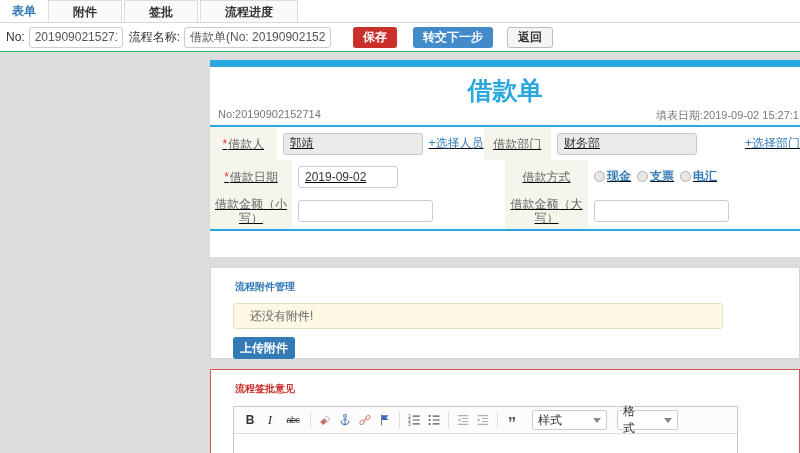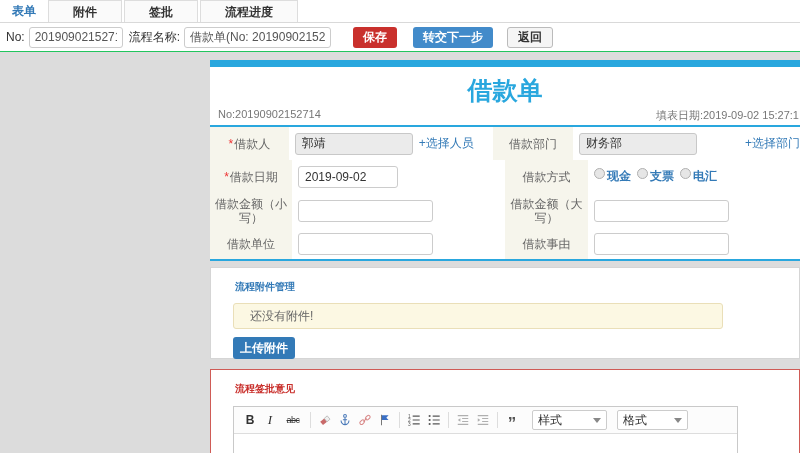--- a/index.html
+++ b/index.html
@@ -32,38 +32,38 @@
   .panel { position:absolute; left:210px; width:590px; background:#fff; }
 
   
   .form-panel { top:8px; height:197px; }
   .bluebar { height:7px; background:#29a7de; }
   .sheet-title { text-align:center; font-size:25px; font-weight:600; color:#29a7de; margin-top:7px; height:31px; }
   .sheet-meta { display:flex; justify-content:space-between; font-size:11px; color:#777;
                 padding:3px 1px 0 8px; height:20px; }
   .blue-line { height:2px; background:#29a7de; }
   .formgrid { width:590px; }
-  .frow { display:flex; }
+  .frow { display:flex;text-decoration:underline; }
   .lcell { background:#f6f5ec; color:#666; font-size:12px; display:flex; align-items:center;
            justify-content:center; text-align:center; padding:0 3px; line-height:14px; }
   .lcell.c1 { width:82px; }
   .lcell.c3 { width:83px; }
   .fcell { background:#fff; display:flex; align-items:center; padding-left:6px; }
   .fcell.c2 { width:213px; }
   .fcell.c4 { flex:1;gap:42px; }
   .req { color:#e33; margin-right:1px; }
   .finp { height:22px; border:1px solid #ccc; border-radius:3px; font-size:12px; color:#333;
           padding:0 6px; font-family:inherit; background:#fff; }
   .finp.ro { background:#ebebeb; border-color:#c8c8c8; }
-  .w130 { width:118px; } .w100 { width:100px; } .w135 { width:135px; }
+  .w130 { width:140px; } .w100 { width:100px; } .w135 { width:135px; }
   .flink { font-size:12px; color:#337ab7; text-decoration:none; margin-left:6px; white-space:nowrap; cursor:pointer; }
   .radios { display:flex; align-items:center; }
   .radio-dot { width:11px; height:11px; border-radius:50%; background:#e6e6e6; border:1px solid #b0b0b0;
                display:inline-block; margin-right:2px; }
-  .radio-item { display:flex; align-items:flex-start; margin-right:6px; cursor:pointer; }
+  .radio-item { display:flex; align-items:center; margin-right:6px; cursor:pointer; }
   .radio-item span.rlabel { font-size:12px; color:#337ab7; font-weight:bold; }
 
   
   .attach-panel { top:215px; height:92px; border:1px solid #d5d5d5; }
   .sec-heading { font-size:10px; font-weight:bold; margin:12px 0 0 24px; }
   .sec-heading.blue { color:#337ab7; }
   .sec-heading.red { color:#c9302c; }
   .alertbox { margin:9px 0 0 22px; width:490px; height:26px; background:#fcf8e3;
               border:1px solid #eadfb8; border-radius:3px; font-size:12px; color:#666;
               line-height:24px; padding-left:16px; }
@@ -78,21 +78,21 @@
   .tbtn { width:18px; height:18px; display:inline-flex; align-items:center; justify-content:center;
           cursor:pointer; margin:0 1px; }
   .tbdiv { width:1px; height:16px; background:#ddd; margin:0 4px; }
   .g-b { font-weight:bold; font-size:12px; color:#333; }
   .g-i { font-style:italic; font-family:"Liberation Serif",serif; font-size:13px; color:#333; }
   .g-s { font-size:9px; text-decoration:line-through; color:#333; letter-spacing:-0.5px; }
   .g-q { font-size:17px; font-weight:bold; color:#555; line-height:10px; padding-top:8px; }
   .ed-select { height:20px; border:1px solid #ccc; border-radius:2px; background:#fff;
                display:flex; align-items:center; justify-content:space-between;
                font-size:12px; color:#333; padding:0 5px; margin-left:10px; cursor:pointer; }
-  .ed-select.w75 { width:75px; } .ed-select.w70 { width:71px;gap:19px; }
+  .ed-select.w75 { width:75px; } .ed-select.w70 { width:61px;gap:19px; }
   .caret { width:0; height:0; border-left:4px solid transparent; border-right:4px solid transparent;
            border-top:5px solid #888; }
   .ed-content { height:110px; background:#fff; cursor:text; }
 </style>
 </head>
 <body>
 
 <div class="screen">
 
   <div class="tabbar">
@@ -178,34 +178,20 @@
             <input class="finp w135" value="" style="">
           </div>
           <div class="lcell c3">
               <span>借款金额（大写）</span>
             </div>
           <div class="fcell c4">
             <input class="finp w135" value="" style="">
           </div>
         </div>
 
-        <div class="frow" style="height:30px">
-          <div class="lcell c1">
-              <span>借款单位</span>
-            </div>
-          <div class="fcell c2">
-            <input class="finp w135" value="" style="">
-          </div>
-          <div class="lcell c3">
-              <span>借款事由</span>
-            </div>
-          <div class="fcell c4">
-            <input class="finp w135" value="" style="">
-          </div>
-        </div>
       </div>
       <div class="blue-line"></div>
     </div>
 
     <div class="panel attach-panel">
       <div class="sec-heading blue">流程附件管理</div>
       <div class="alertbox">还没有附件!</div>
       <button class="upload-btn">上传附件</button>
     </div>
 

